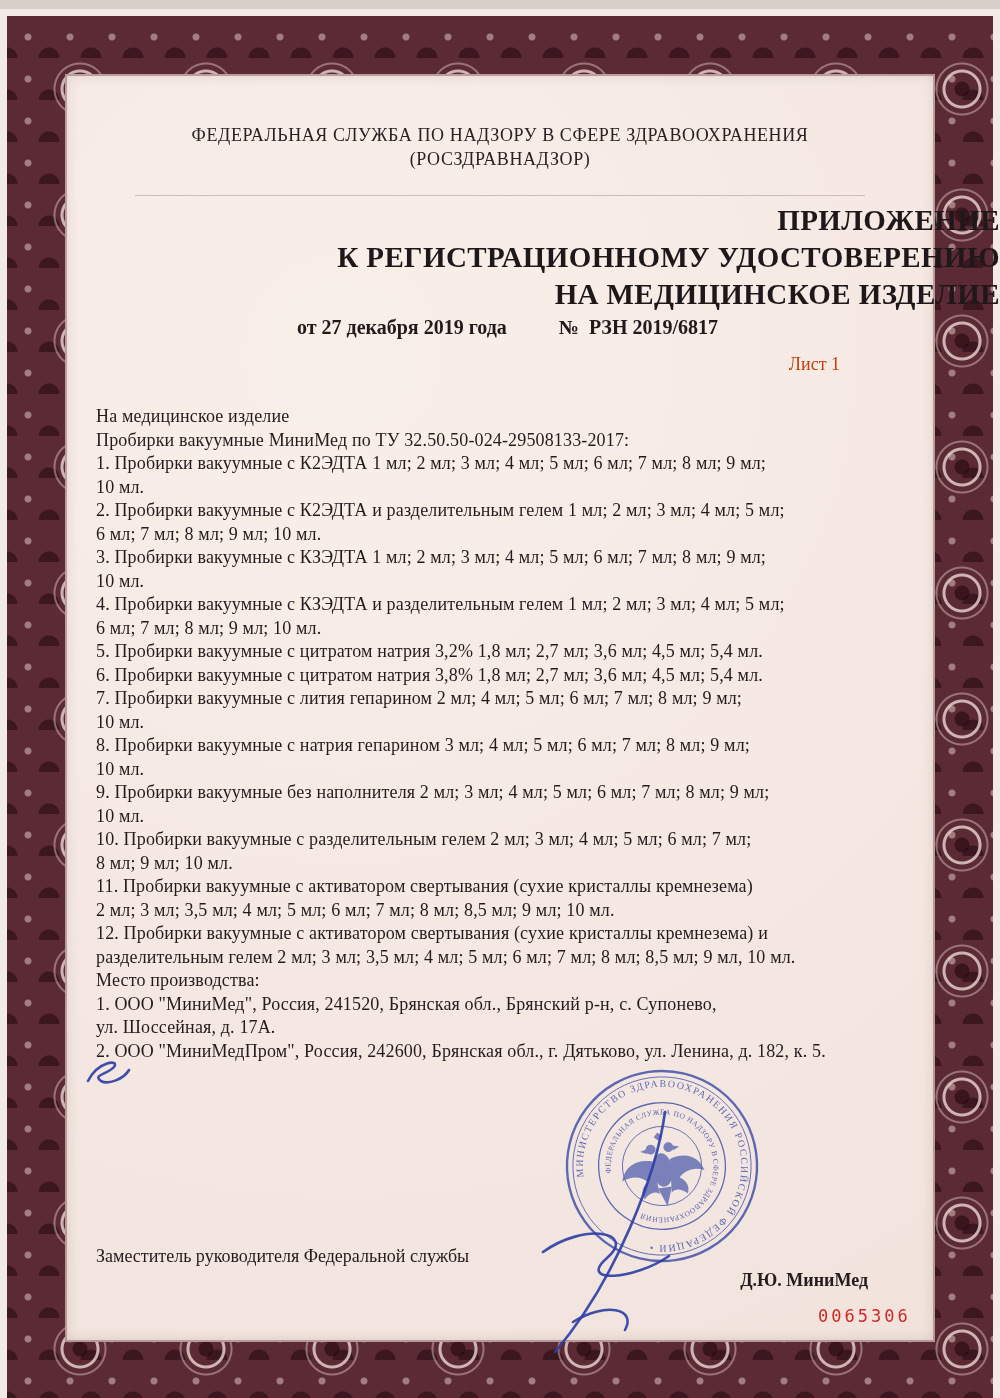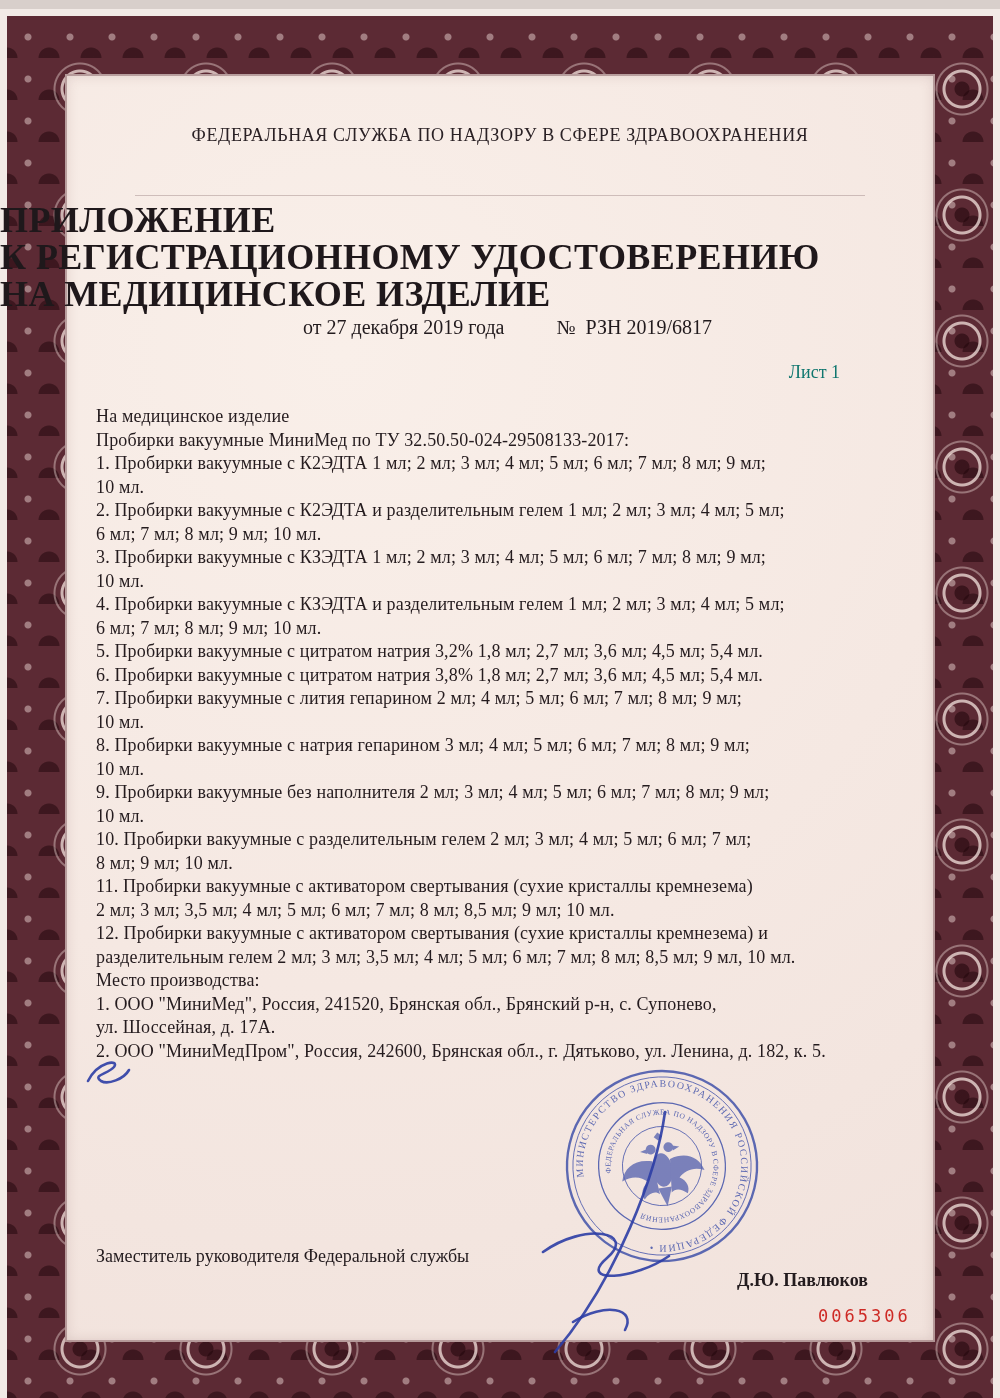--- a/index.html
+++ b/index.html
@@ -35,33 +35,33 @@
     position:absolute; top:114px; left:0; right:0;
     text-align:center; font-size:18px; line-height:24px;
     letter-spacing:.6px; color:#2a2125;
   }
   .rule {
     position:absolute; top:186px; left:135px; width:730px; height:1px;
     background:rgba(100,70,72,.28);
   }
   .doc-title {
     position:absolute; top:193px; left:0; right:0;
-    text-align:left; font-weight:bold;
-    font-size:36px; line-height:37px; letter-spacing:.4px;
+    text-align:right; font-weight:bold;
+    font-size:29px; line-height:37px; letter-spacing:.4px;
     color:#1f181b;
   }
   .date-line {
     position:absolute; top:307px; left:15px; right:0;
     display:flex; justify-content:center; align-items:baseline; gap:52px;
-    font-weight:normal; font-size:20px; color:#211a1d;
+    font-weight:bold; font-size:20px; color:#211a1d;
   }
   .num-group { display:inline-flex; gap:10px; }
   .sheet {
-    position:absolute; top:353px; right:160px;
-    font-size:18px; color:#0f766e;
+    position:absolute; top:345px; right:160px;
+    font-size:18px; color:#c2410c;
   }
   .body-text {
     position:absolute; top:396px; left:96px; width:816px;
     font-size:18px; line-height:23.5px; letter-spacing:.15px;
     color:#241b1e;
   }
   .body-text p { white-space:pre-line; }
   .product-title { font-weight:normal; }
   .sign-title {
     position:absolute; top:1233px; left:96px;
@@ -91,20 +91,21 @@
 </style>
 </head>
 <body>
 
 <div class="page">
   <div class="frame"></div>
   <div class="inner"></div>
 
   <div class="agency">
     <div>ФЕДЕРАЛЬНАЯ СЛУЖБА ПО НАДЗОРУ В СФЕРЕ ЗДРАВООХРАНЕНИЯ</div>
+    <div>(РОСЗДРАВНАДЗОР)</div>
   </div>
 
   <div class="rule"></div>
 
   <div class="doc-title">
     <div>ПРИЛОЖЕНИЕ</div>
     <div>К РЕГИСТРАЦИОННОМУ УДОСТОВЕРЕНИЮ</div>
     <div>НА МЕДИЦИНСКОЕ ИЗДЕЛИЕ</div>
   </div>
 
@@ -184,16 +185,16 @@
   <svg class="signature-svg" viewBox="0 0 260 270">
     <path class="stroke" d="M150 18 C142 78 102 185 40 258"></path>
     <path class="stroke" d="M28 158 C70 128 122 138 92 164 C62 190 120 186 154 162"></path>
     <path class="stroke" d="M58 228 C90 208 122 214 110 236"></path>
   </svg>
 
   <div class="sign-title">
     <div>Заместитель руководителя Федеральной службы</div>
   </div>
 
-  <div class="signer-name">Д.Ю. Павлюков</div>
+  <div class="signer-name">Д.Ю. МиниМед</div>
 
   <div class="serial">0065306</div>
 </div>
 
 </body></html>

